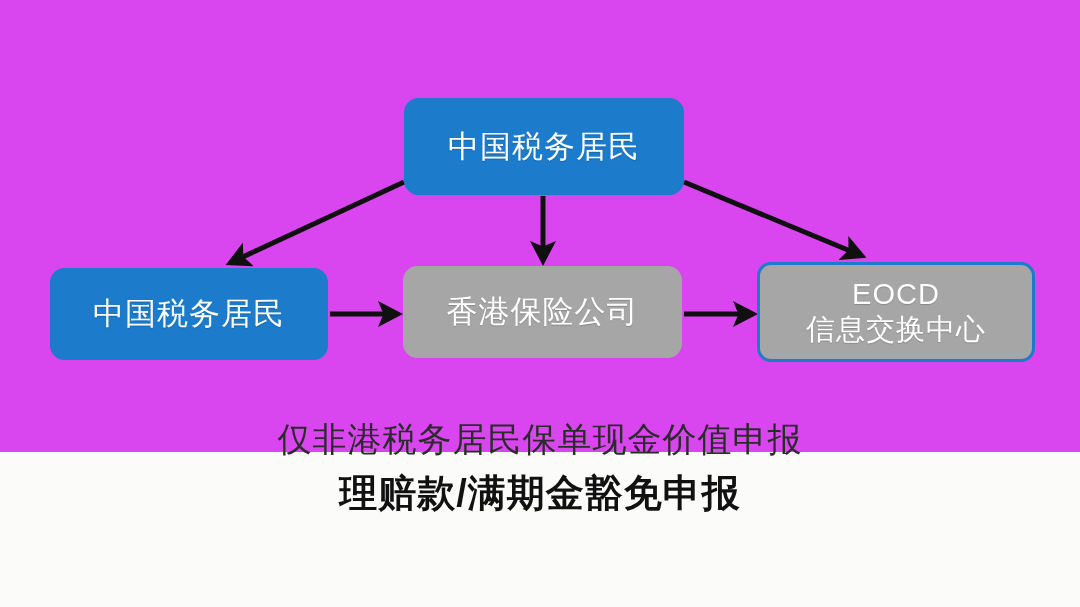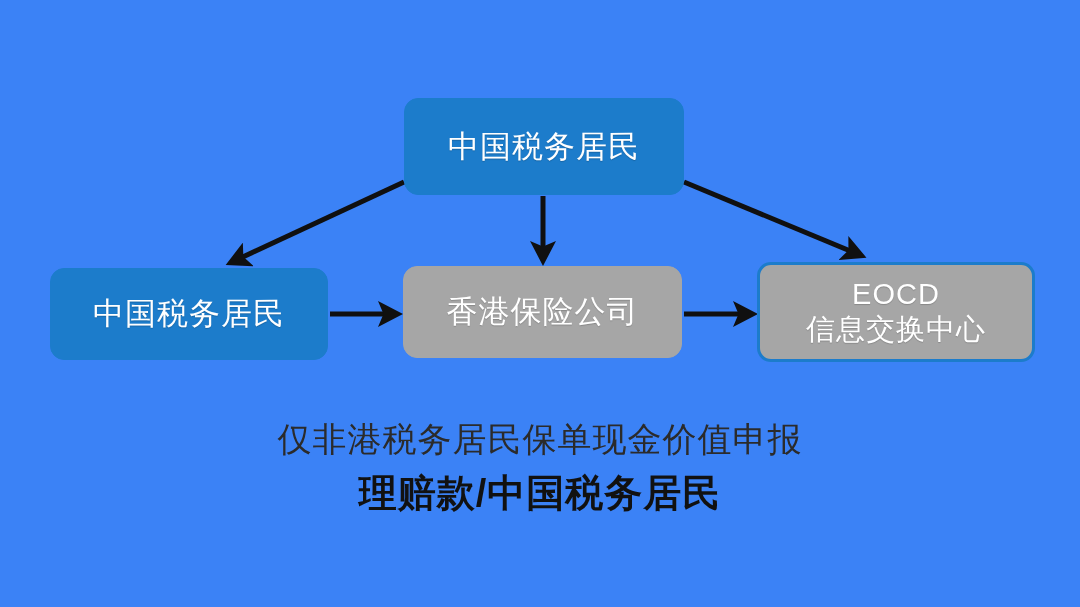--- a/index.html
+++ b/index.html
@@ -9,22 +9,22 @@
   body {
     width: 1080px;
     height: 607px;
     background: #fbfbfa;
     font-family: "Liberation Sans", "DejaVu Sans", sans-serif;
     overflow: hidden;
   }
   #canvas {
     position: relative;
     width: 1080px;
-    height: 607px;
-    background: #3b82f6;
+    height: 452px;
+    background: #d946ef;
   }
   svg.connectors {
     position: absolute;
     left: 0;
     top: 0;
     width: 1080px;
     height: 607px;
     pointer-events: none;
   }
   .node {
@@ -145,16 +145,16 @@
     <span class="line1">EOCD</span>
     <span class="line2">信息交换中心</span>
   </div>
 
   <div id="node-mid" class="node node-gray">
     <span>香港保险公司</span>
   </div>
 
   <div class="caption-block">
     <div class="caption-line-1">仅非港税务居民保单现金价值申报</div>
-    <div class="caption-line-2">理赔款/中国税务居民</div>
+    <div class="caption-line-2">理赔款/满期金豁免申报</div>
   </div>
 
 </div>
 
 </body></html>

